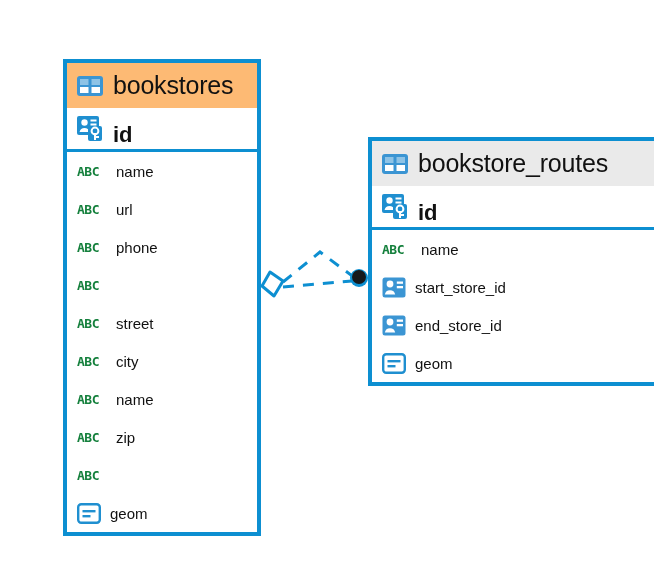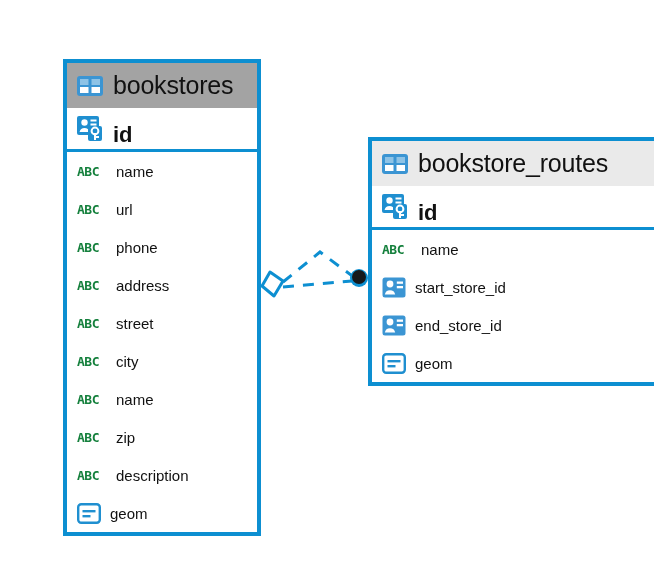--- a/index.html
+++ b/index.html
@@ -16,21 +16,21 @@
     position: absolute;
     border: 4px solid #0d8fd1;
     background: #ffffff;
   }
   .tbl-header {
     display: flex; align-items: center;
     height: 45px;
     padding-left: 10px;
     gap: 10px;
   }
-  .tbl-header.selected { background: #a3a3a3; }
+  .tbl-header.selected { background: #fdba74; }
   .tbl-header.normal   { background: #eaeaea; }
   .tbl-title {
     font-size: 25px;
     color: #111111;
     letter-spacing: -0.2px;
     white-space: nowrap;
   }
   .tbl-row {
     display: flex; align-items: center;
     height: 38px;
@@ -121,21 +121,20 @@
       <span class="col-name">url</span>
     </div>
 
     <div class="tbl-row">
       <span class="abc-ico">ABC</span>
       <span class="col-name">phone</span>
     </div>
 
     <div class="tbl-row">
       <span class="abc-ico">ABC</span>
-      <span class="col-name">address</span>
     </div>
 
     <div class="tbl-row">
       <span class="abc-ico">ABC</span>
       <span class="col-name">street</span>
     </div>
 
     <div class="tbl-row">
       <span class="abc-ico">ABC</span>
       <span class="col-name">city</span>
@@ -146,21 +145,20 @@
       <span class="col-name">name</span>
     </div>
 
     <div class="tbl-row">
       <span class="abc-ico">ABC</span>
       <span class="col-name">zip</span>
     </div>
 
     <div class="tbl-row">
       <span class="abc-ico">ABC</span>
-      <span class="col-name">description</span>
     </div>
 
     <div class="tbl-row">
       <svg class="ico" width="24" height="21" viewBox="0 0 24 21">
         <rect x="1.2" y="1.2" width="21.6" height="18.6" rx="3" fill="#ffffff" stroke="#1f8fd0" stroke-width="2.4"></rect>
         <rect x="5.5" y="7" width="13" height="2.4" fill="#1f8fd0"></rect>
         <rect x="5.5" y="12" width="8" height="2.4" fill="#1f8fd0"></rect>
       </svg>
       <span class="col-name">geom</span>
     </div>

